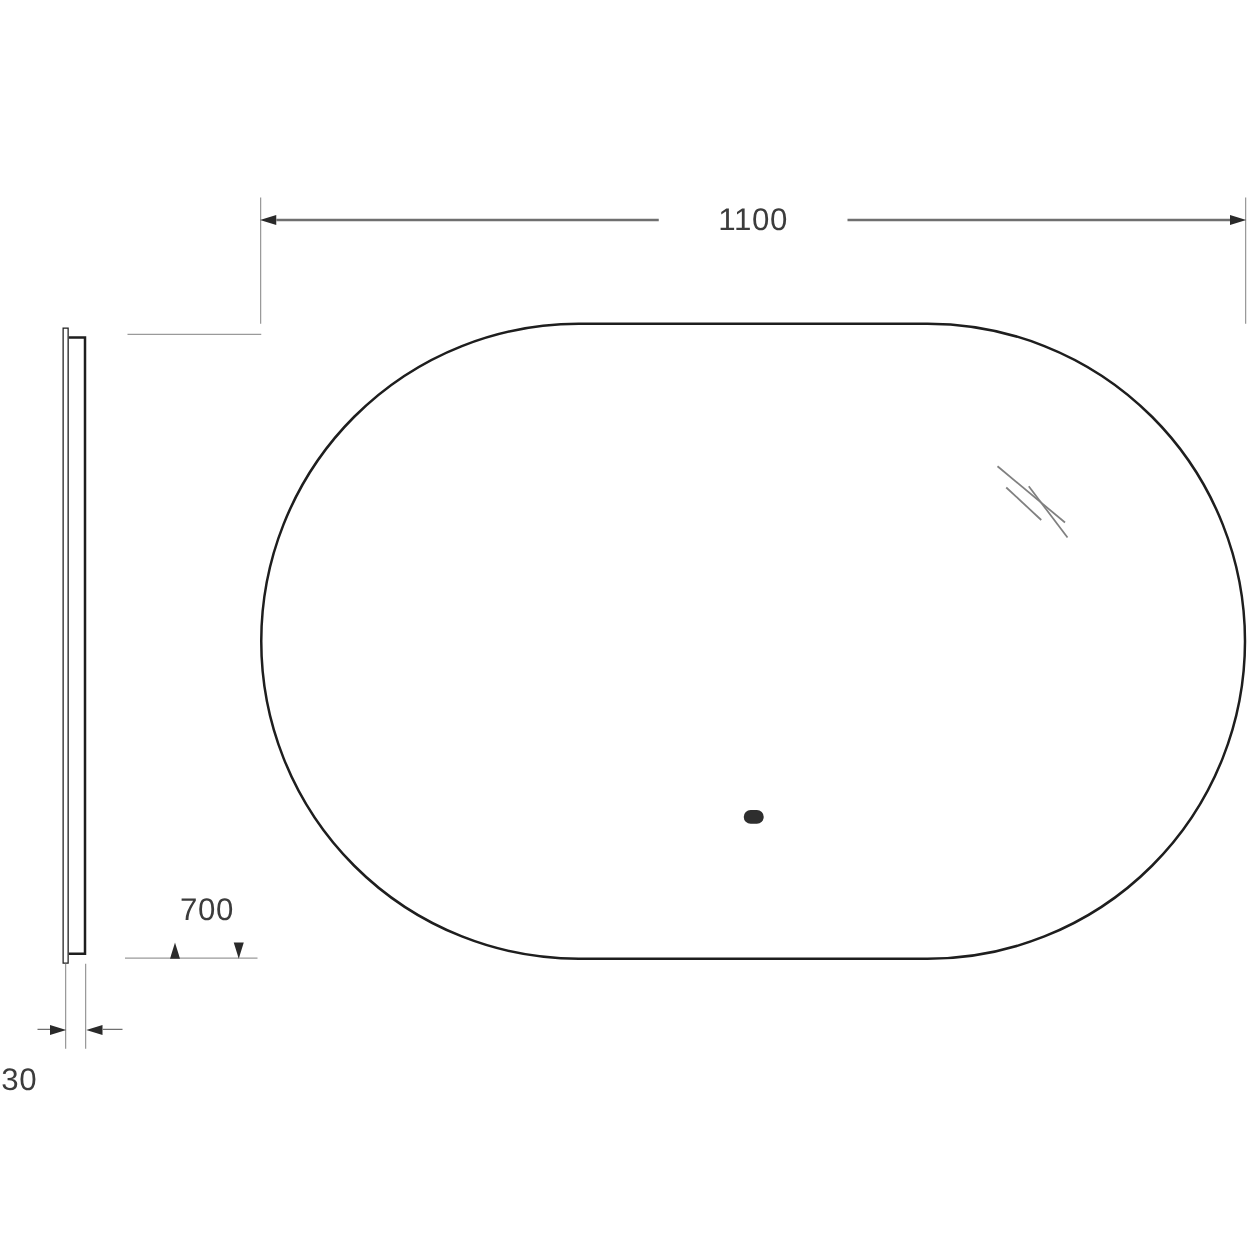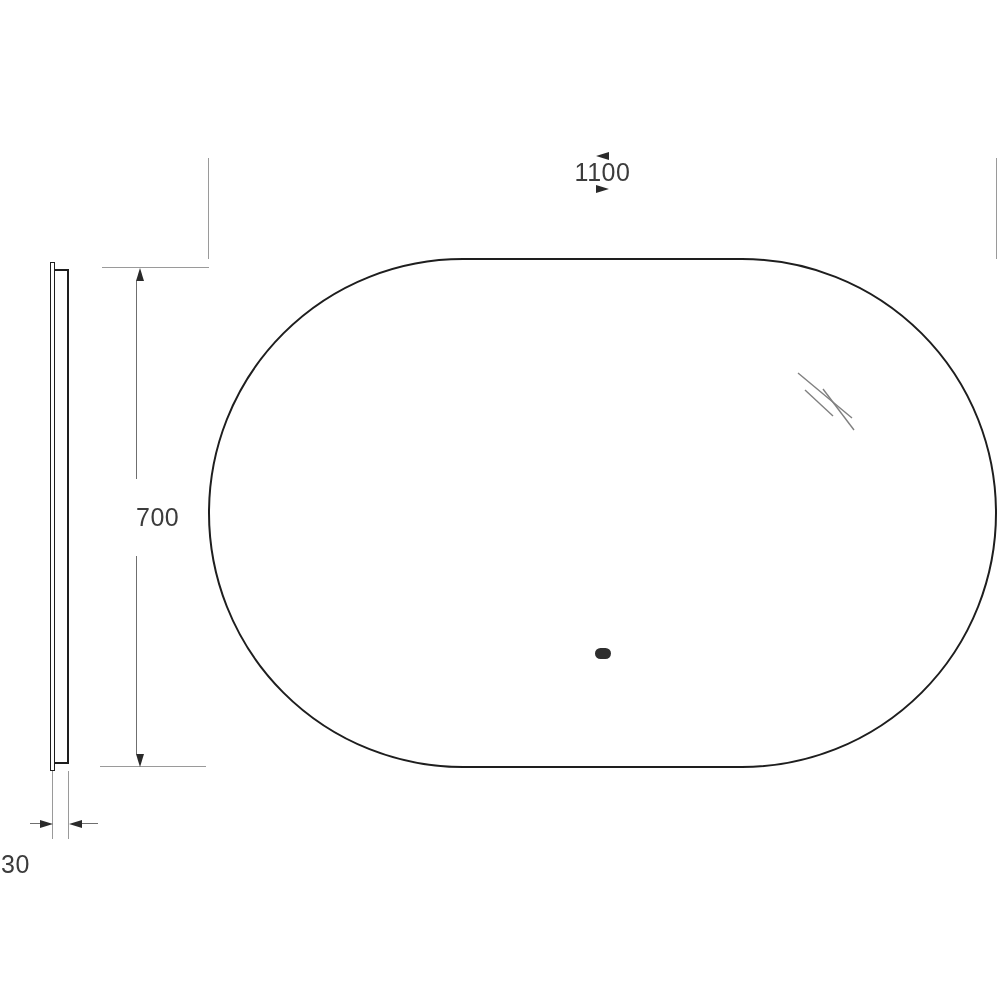--- a/index.html
+++ b/index.html
@@ -34,28 +34,28 @@
   
   .dim-label{
     font-size:25px;color:#3c3c3c;letter-spacing:.5px;
     line-height:25px;white-space:nowrap;
   }
   .dline-h{height:1.2px;background:#6f6f6f;flex:1;}
   .dline-v{width:1.2px;background:#6f6f6f;flex:1;}
   .ext{background:#9a9a9a;}
 
   .dim-width{
-    left:208px;top:152px;width:789px;height:24px;
-    display:flex;flex-direction:column;align-items:center;
+    left:208px;top:164px;width:789px;height:24px;
+    display:flex;flex-direction:row;align-items:center;
   }
   .dim-width .dim-label{padding:0 48px;}
 
   .dim-height{
     left:136px;top:268px;width:24px;height:499px;
-    display:flex;flex-direction:column;align-items:flex-start;
+    display:flex;flex-direction:row;align-items:flex-end;
   }
   .dim-height .dim-label{margin:26px 0;}
 
   .dim-depth-label{left:1px;top:852px;}
   .dim-depth-left{
     left:30px;top:817px;width:23px;height:13px;
     display:flex;flex-direction:row;align-items:center;
   }
   .dim-depth-right{
     left:69px;top:817px;width:29px;height:13px;

